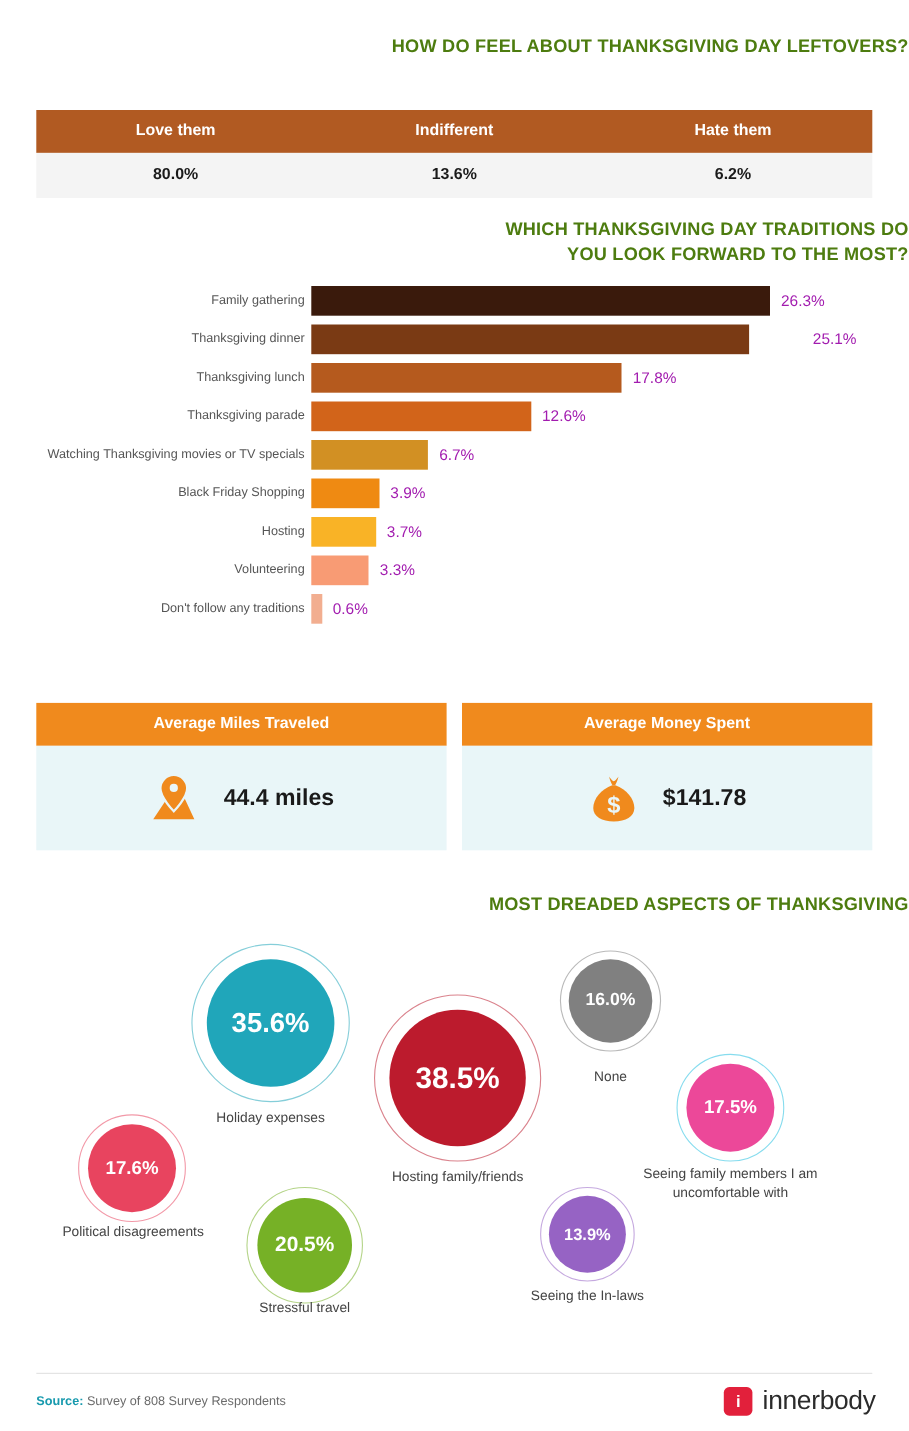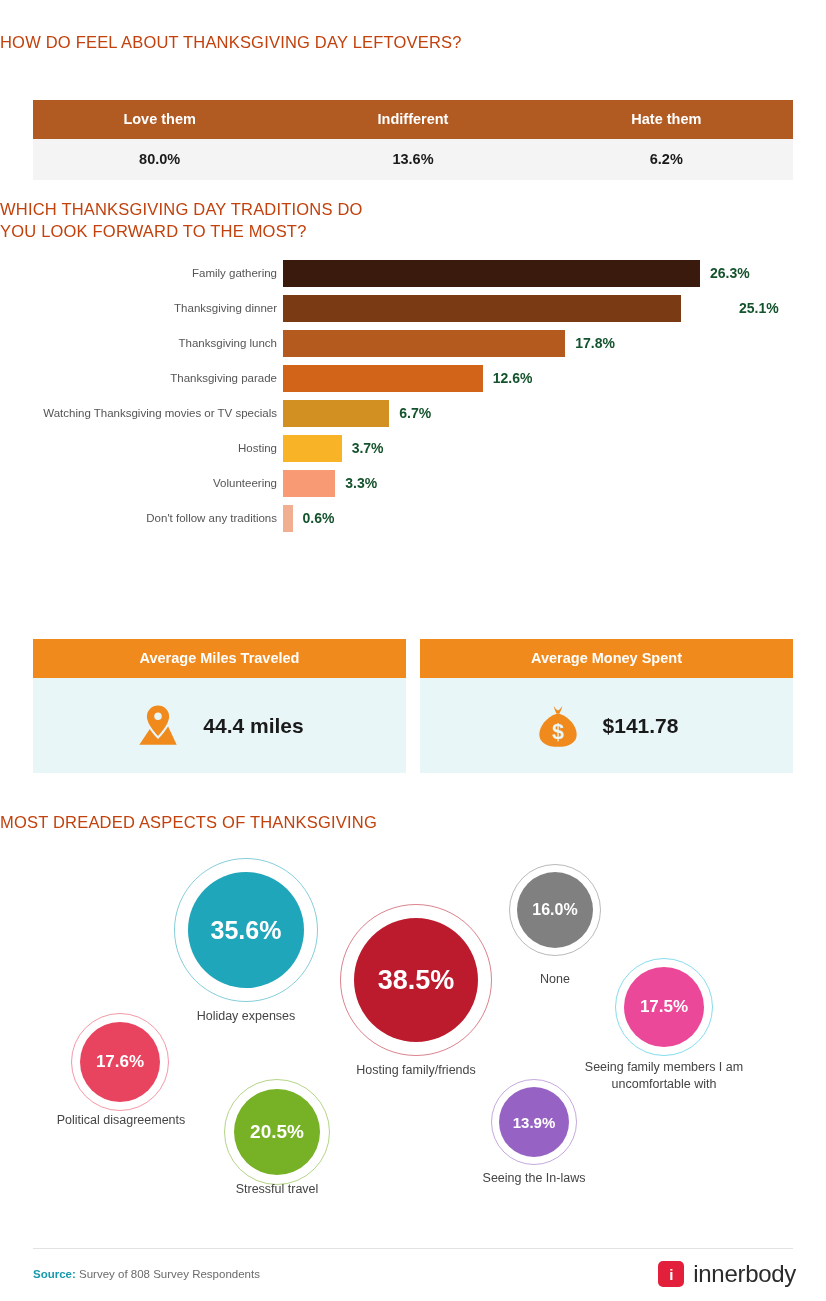--- a/index.html
+++ b/index.html
@@ -10,23 +10,23 @@
     color:#333;
     position:relative;
     overflow:hidden;
   }
   .wrap{position:relative;width:826px;height:1301px;}
 
   
   .heading{
     position:absolute;
     width:100%;
-    text-align:left;
-    color:#c2410c;
-    font-weight:normal;
+    text-align:right;
+    color:#4d7c0f;
+    font-weight:bold;
     letter-spacing:.2px;
   }
   #h1{top:33px;font-size:16.5px;}
   #h2{top:198px;font-size:16.5px;line-height:22px;}
   #h3{top:813px;font-size:16.5px;}
 
   
   .tbl{position:absolute;left:33px;top:84px;width:760px;margin-top:16px;}
   .tbl .hdr{display:flex;background:#B15A22;}
   .tbl .hdr div{
@@ -42,21 +42,21 @@
   
   .bars{position:absolute;left:0;top:258px;width:826px;}
   .barrow{position:relative;height:33px;margin-bottom:2px;}
   .barlabel{
     position:absolute;left:0;width:277px;text-align:right;
     font-size:11.5px;color:#555;line-height:30px;
   }
   .bartrack{position:absolute;left:283px;top:2px;height:27px;}
   .barfill{height:27px;}
   .barval{
-    position:absolute;top:2px;font-size:14px;font-weight:bold;color:#14532d;
+    position:absolute;top:2px;font-size:14px;font-weight:normal;color:#a21caf;
     line-height:27px;white-space:nowrap;
   }
 
   
   .cards{position:absolute;left:33px;top:639px;width:760px;height:138px;}
   .card{position:absolute;top:0;width:373px;height:138px;}
   .card.left{left:0;}
   .card.right{left:387px;}
   .card .chead{
     background:#F08A1D;color:#fff;text-align:center;font-weight:bold;
@@ -143,20 +143,27 @@
           <div class="barfill" style="width: 100%; background: rgb(210, 100, 26);"></div>
         </div>
         <div class="barval" style="left: 492.779px;">12.6%</div>
       </div>
       <div class="barrow">
         <div class="barlabel">Watching Thanksgiving movies or TV specials</div>
         <div class="bartrack" style="width: 106.232px;">
           <div class="barfill" style="width: 100%; background: rgb(210, 144, 35);"></div>
         </div>
         <div class="barval" style="left: 399.232px;">6.7%</div>
+      </div>
+      <div class="barrow">
+        <div class="barlabel">Black Friday Shopping</div>
+        <div class="bartrack" style="width: 61.8365px;">
+          <div class="barfill" style="width: 100%; background: rgb(239, 138, 18);"></div>
+        </div>
+        <div class="barval" style="left: 354.837px;">3.9%</div>
       </div>
       <div class="barrow">
         <div class="barlabel">Hosting</div>
         <div class="bartrack" style="width: 58.6654px;">
           <div class="barfill" style="width: 100%; background: rgb(249, 179, 38);"></div>
         </div>
         <div class="barval" style="left: 351.665px;">3.7%</div>
       </div>
       <div class="barrow">
         <div class="barlabel">Volunteering</div>

